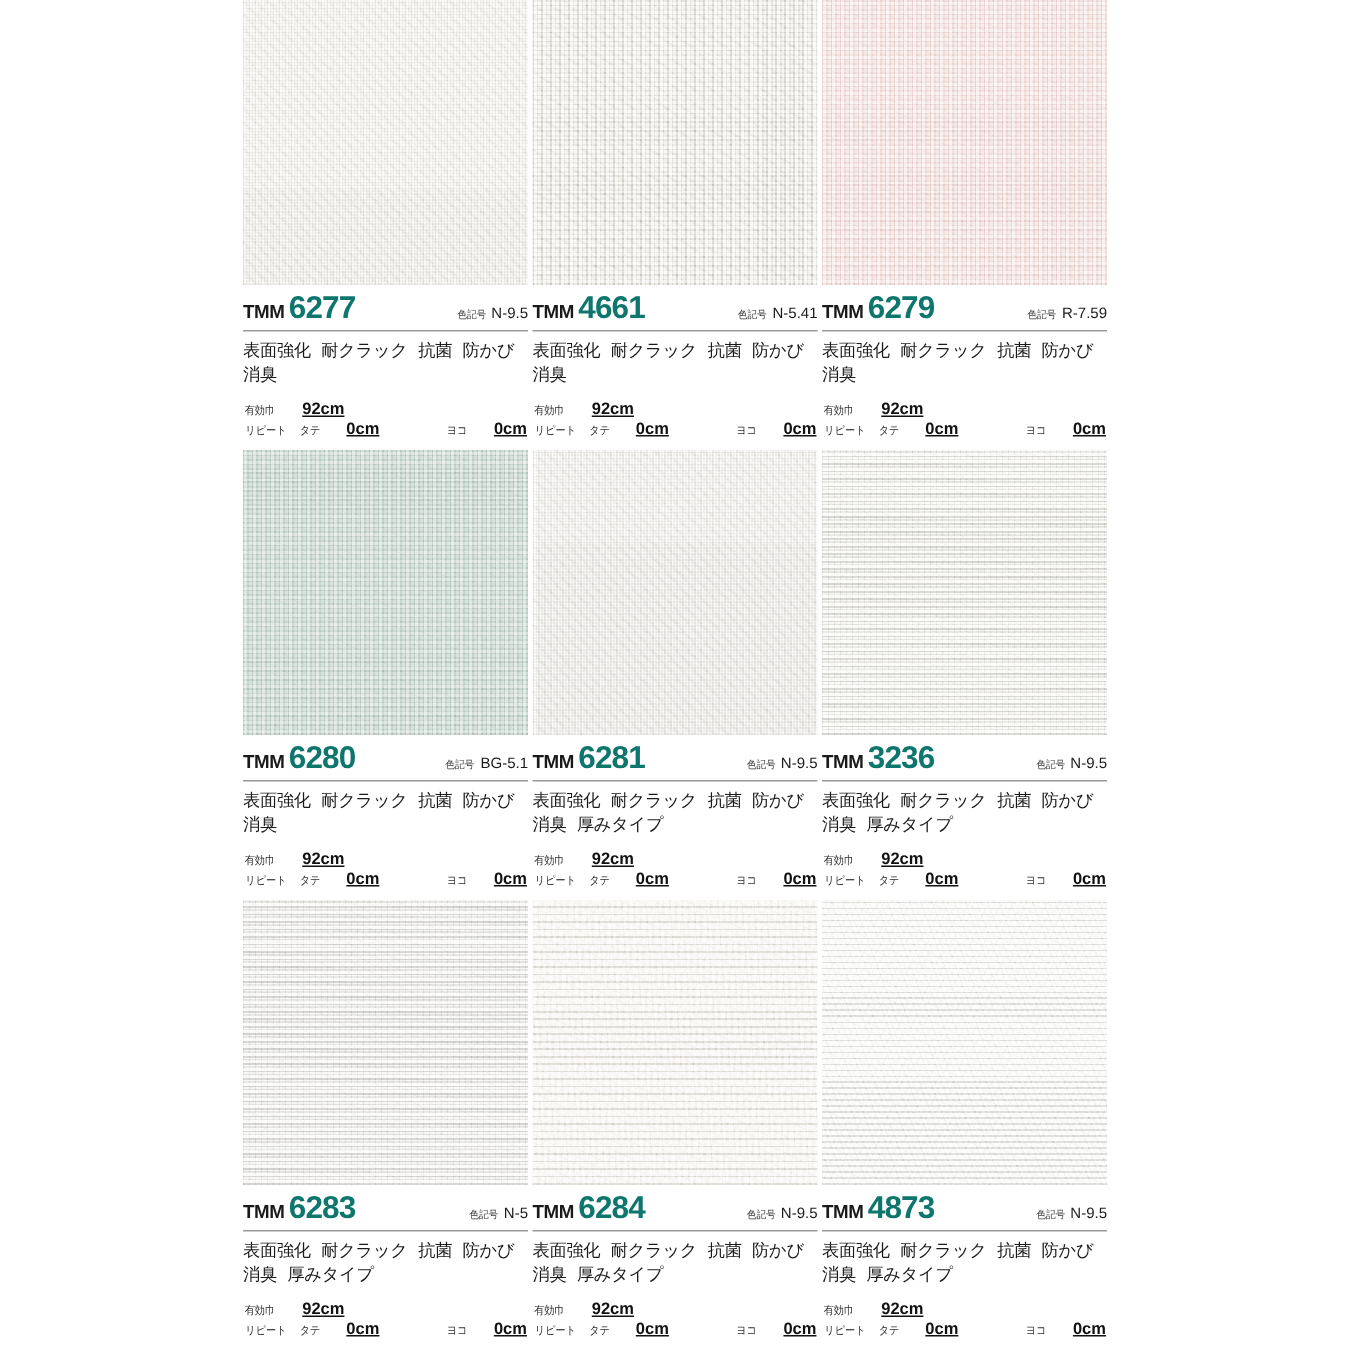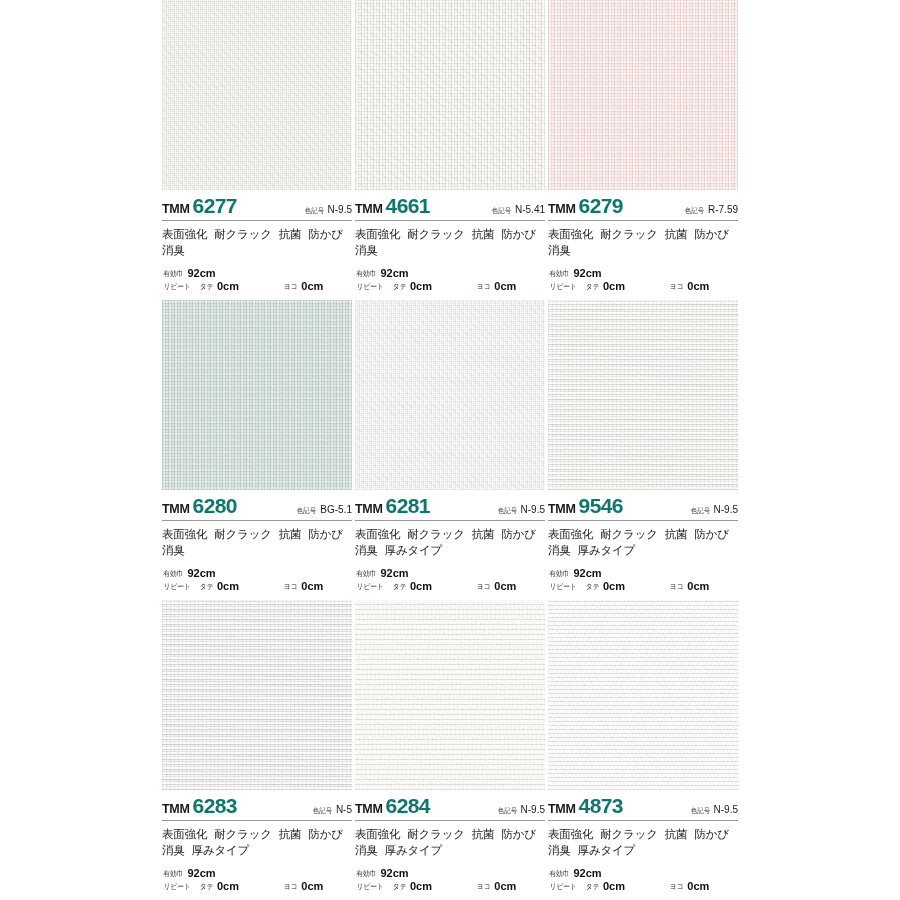--- a/index.html
+++ b/index.html
@@ -135,21 +135,22 @@
   .spec-key {
     font-size: 7.5px;
     color: #2d2d2d;
     transform: scaleX(0.9);
     transform-origin: left baseline;
   }
   .spec-val {
     font-size: 11px;
     font-weight: bold;
     color: #111111;
-    margin-left: 3px;
+    margin-left: 17px;
+    text-decoration: underline;
   }
   .spec-gap {
     display: inline-block;
     width: 44px;
   }
 
   
   .weave-fine {
     background-color: var(--base);
     background-image:
@@ -439,21 +440,21 @@
       </div>
     </div>
   </div>
       <div class="cell">
     <div class="swatch">
       <div class="tex stripe-horiz" style="--base: #efeee8;"></div>
     </div>
     <div class="info">
       <div class="code-row">
         <span class="code-prefix">TMM</span>
-        <span class="code-num">9546</span>
+        <span class="code-num">3236</span>
         <span class="color-wrap">
           <span class="color-label">色記号</span>
           <span class="color-value">N-9.5</span>
         </span>
       </div>
       <div class="rule"></div>
       <div class="features"><span class="f">表面強化</span><span class="f">耐クラック</span><span class="f">抗菌</span><span class="f">防かび</span><span class="f">消臭</span><span class="f">厚みタイプ</span></div>
       <div class="specs">
         <div class="spec-line">
           <span class="spec-key">有効巾</span>

